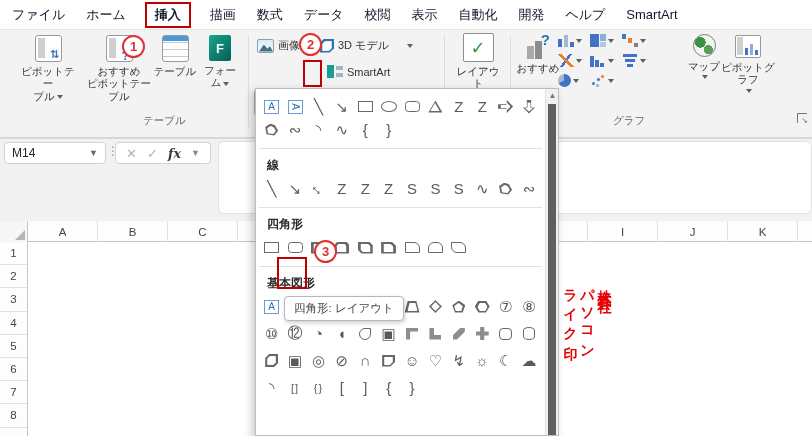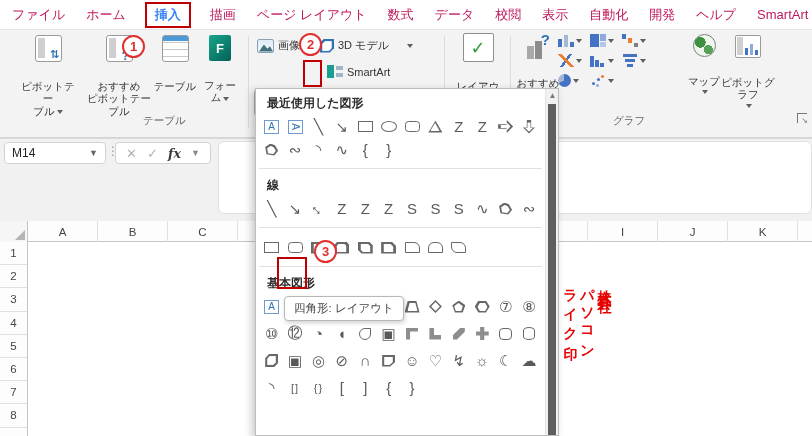--- a/index.html
+++ b/index.html
@@ -1,30 +1,30 @@
 <!DOCTYPE html>
 <html><head>
 <meta charset="utf-8">
 <style>
   * { margin:0; padding:0; box-sizing:border-box; }
   html,body { width:812px; height:436px; overflow:hidden; }
   body { position:relative; font-family:"Liberation Sans","DejaVu Sans",sans-serif; font-size:12px; color:#3b3b3b; background:#fff; }
 
   
   .tabbar { position:absolute; left:0; top:0; width:812px; height:30px; background:#fff; display:flex; align-items:center; gap:17px; padding-left:10px; border-bottom:1px solid #e6e6e6; }
-  .tab { font-size:13px; color:#be185d; white-space:nowrap; cursor:default; padding:3px 2px; }
-  .tab.active { font-weight:bold; color:#3b82f6; border:2.4px solid #c00000; padding:2px 8px; }
+  .tab { font-size:13px; color:#0f172a; white-space:nowrap; cursor:default; padding:3px 2px; }
+  .tab.active { font-weight:bold; color:#0f172a; border:2.4px solid #c00000; padding:2px 8px; }
 
   
   .ribbon { position:absolute; left:0; top:30px; width:812px; height:108px; background:#f3f3f3; border-bottom:1px solid #d4d4d4; }
   .rgroup-label { position:absolute; font-size:10.5px; color:#605e5c; }
   .vdiv { position:absolute; top:6px; height:92px; width:1px; background:#dcdcdc; }
 
   .bigbtn { position:absolute; display:flex; flex-direction:column; align-items:center; text-align:center; }
-  .bigbtn .lbl { font-size:10.5px; line-height:1.18; color:#333; white-space:pre-line; margin-top:18px; }
+  .bigbtn .lbl { font-size:10.5px; line-height:1.18; color:#333; white-space:pre-line; margin-top:3px; }
   .smallbtn { position:absolute; display:flex; align-items:center; gap:4px; }
   .smallbtn .lbl { font-size:11px; color:#333; white-space:nowrap; }
 
   .chev { display:inline-block; width:0; height:0; border-left:3.5px solid transparent; border-right:3.5px solid transparent; border-top:4px solid #5f5f5f; margin-left:2px; vertical-align:middle; }
 
   
   .ic-pivot-table, .ic-recommended-pivot { width:27px; height:27px; background:#fff; border:1.4px solid #9a9a9a; border-radius:3px; position:relative; }
   .ic-pivot-table::before, .ic-recommended-pivot::before { content:""; position:absolute; left:2px; top:2px; width:7px; height:20px; background:#cfcfcf; }
   .ic-pivot-table::after { content:"⇅"; position:absolute; right:1px; bottom:0; font-size:11px; color:#2e74b5; font-weight:bold; }
   .ic-recommended-pivot::after { content:"?"; position:absolute; right:2px; bottom:-2px; font-size:13px; color:#2e74b5; font-weight:bold; }
@@ -147,21 +147,20 @@
   .ann-box { position:absolute; border:2.5px solid #c00000; z-index:50; }
 </style>
 </head>
 <body>
 
 <div class="tabbar" id="tabbar">
     <span class="tab">ファイル</span>
     <span class="tab">ホーム</span>
     <span class="tab active">挿入</span>
     <span class="tab">描画</span>
-    <span class="tab">ページ レイアウト</span>
     <span class="tab">数式</span>
     <span class="tab">データ</span>
     <span class="tab">校閲</span>
     <span class="tab">表示</span>
     <span class="tab">自動化</span>
     <span class="tab">開発</span>
     <span class="tab">ヘルプ</span>
     <span class="tab">SmartArt</span>
   </div>
 
@@ -318,21 +317,20 @@
   <div id="stamp">
       <div class="stamp-col" style="left: 596px; top: 58px; color: rgb(230, 0, 0);">株式会社</div>
       <div class="stamp-col" style="left: 579px; top: 58px; color: rgb(230, 0, 0);">パソコン</div>
       <div class="stamp-col" style="left: 562px; top: 58px; color: rgb(230, 0, 0);">ライク印</div>
     </div>
 </div>
 
 <div class="menu">
   <div class="menu-content" id="menu-content">
       <div>
-        <div class="sec-title">最近使用した図形</div>
         <div class="shape-row">
           <span class="sh">
             <span class="tb">A</span>
           </span>
           <span class="sh">
             <span class="tb tbv">
               <span>A</span>
             </span>
           </span>
           <span class="sh">╲</span>
@@ -386,20 +384,21 @@
           <span class="sh">S</span>
           <span class="sh">∿</span>
           <span class="sh">
             <span class="poly p-free"></span>
           </span>
           <span class="sh">∾</span>
         </div>
       </div>
       <div class="sec-div"></div>
       <div>
+        <div class="sec-title">四角形</div>
         <div class="shape-row">
           <span class="sh">
             <span class="cs"></span>
           </span>
           <span class="sh">
             <span class="cs round"></span>
           </span>
           <span class="sh">
             <span class="poly p-snip1"></span>
           </span>

